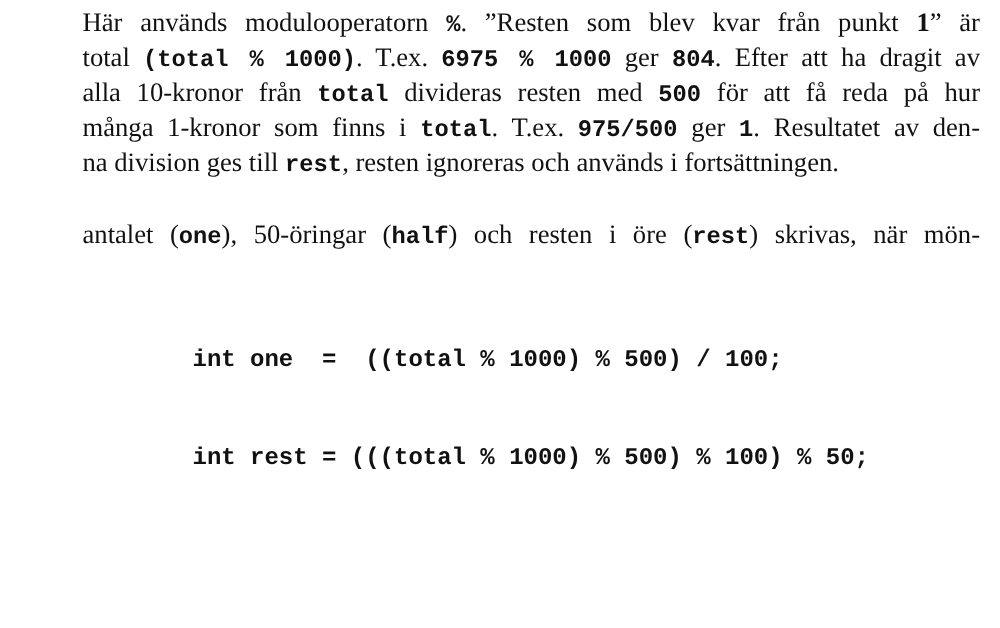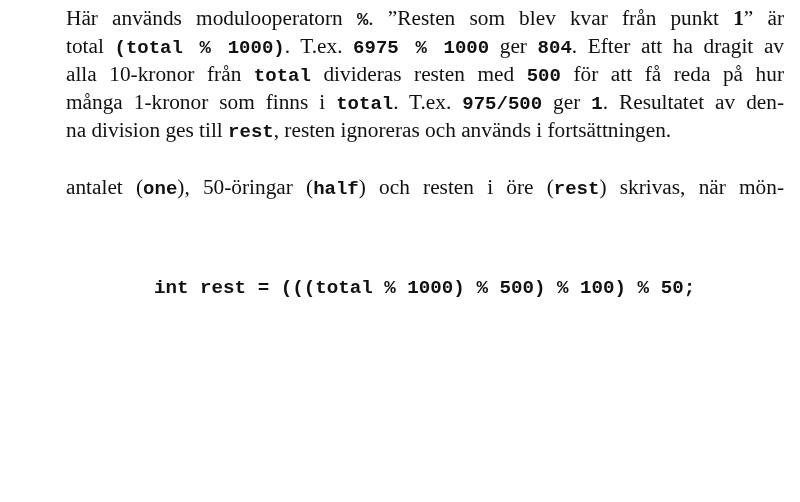--- a/index.html
+++ b/index.html
@@ -29,16 +29,17 @@
       <span class="line j"><span>alla 10-kronor från </span><span class="code">total</span><span> divideras resten med </span><span class="code">500</span><span> för att få reda på hur</span></span>
       <span class="line j"><span>många 1-kronor som finns i </span><span class="code">total</span><span>. T.ex. </span><span class="code">975/500</span><span> ger </span><span class="code">1</span><span>. Resultatet av den-</span></span>
       <span class="line"><span>na division ges till </span><span class="code">rest</span><span>, resten ignoreras och används i fortsättningen.</span></span>
     </div>
   <div class="gap1"></div>
   <div class="para">
       <span class="line j"><span>antalet (</span><span class="code">one</span><span>), 50-öringar (</span><span class="code">half</span><span>) och resten i öre (</span><span class="code">rest</span><span>) skrivas, när mön-</span></span>
     </div>
   <div class="gap2"></div>
   <div class="code-block">
+    <div>int one  =  ((total % 1000) % 500) / 100;</div>
     <div>int rest = (((total % 1000) % 500) % 100) % 50;</div>
   </div>
 
 </div>
 
 </body></html>

